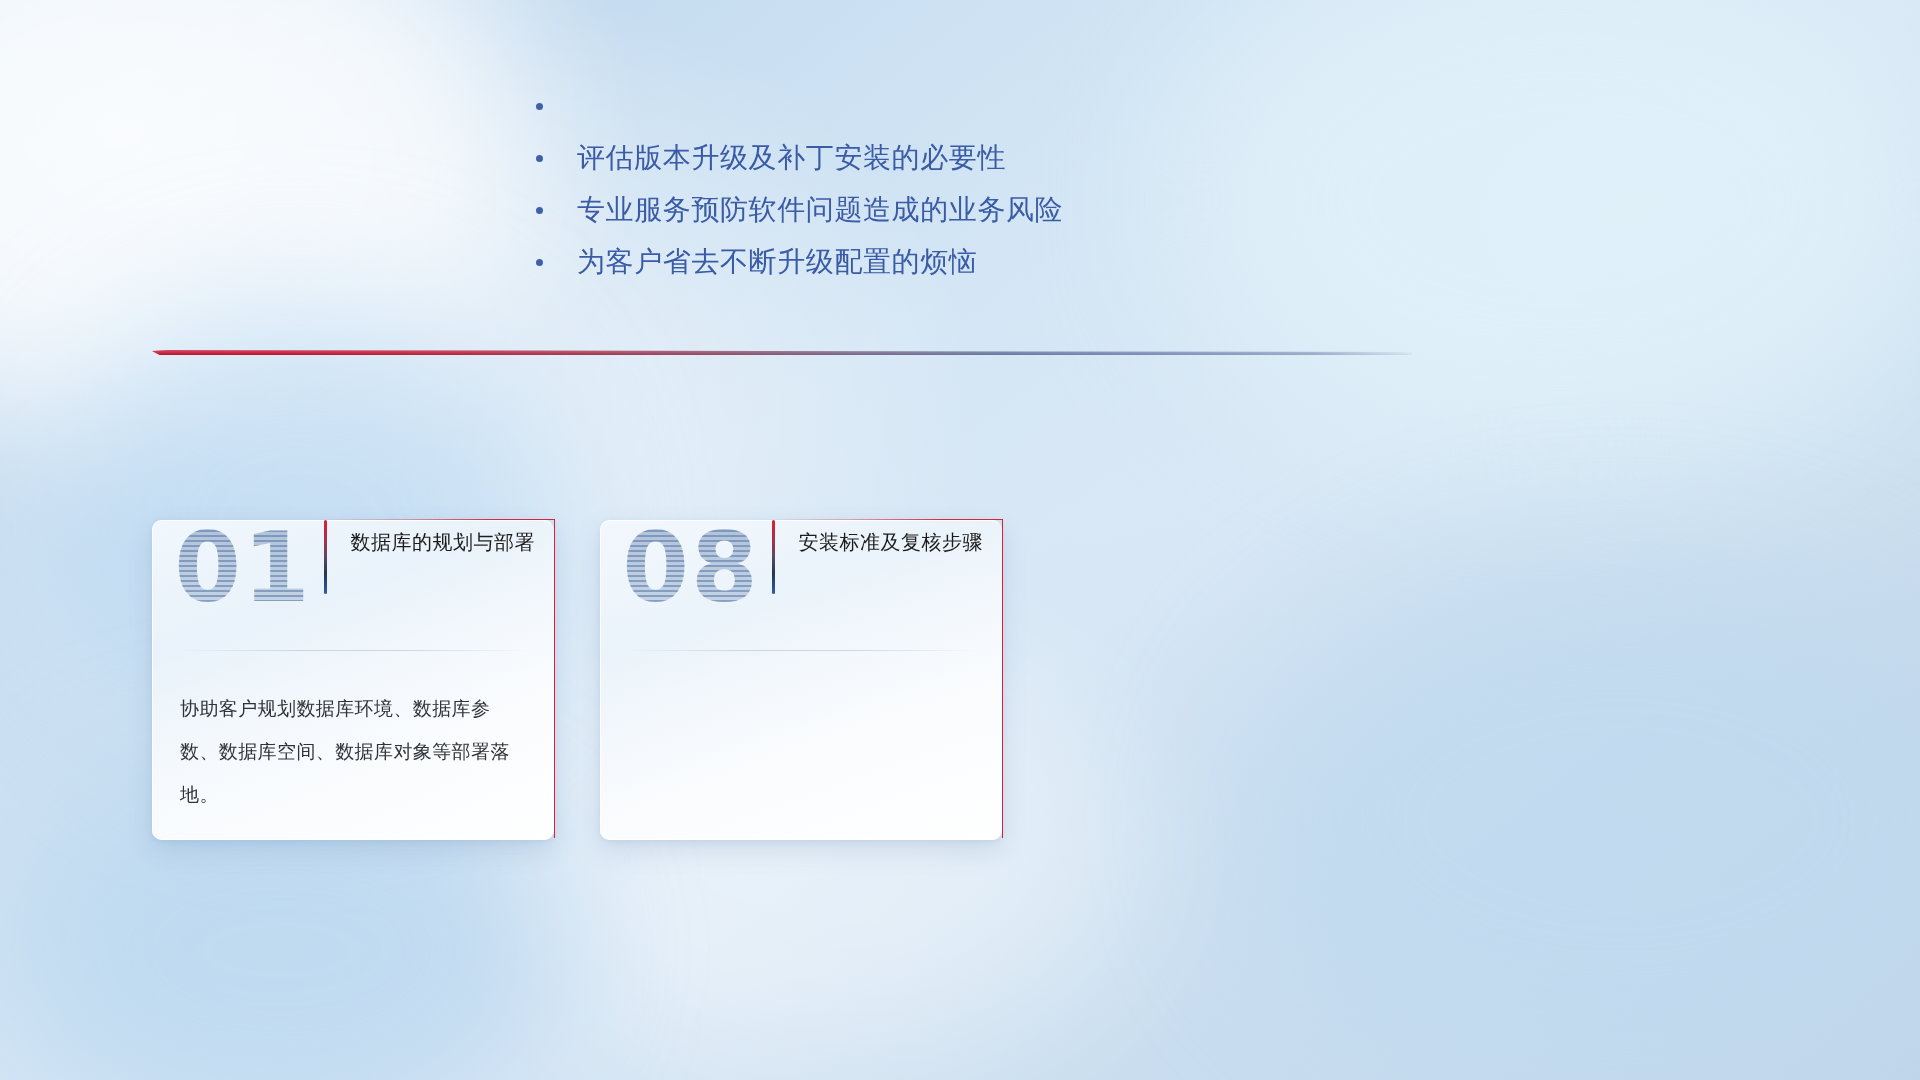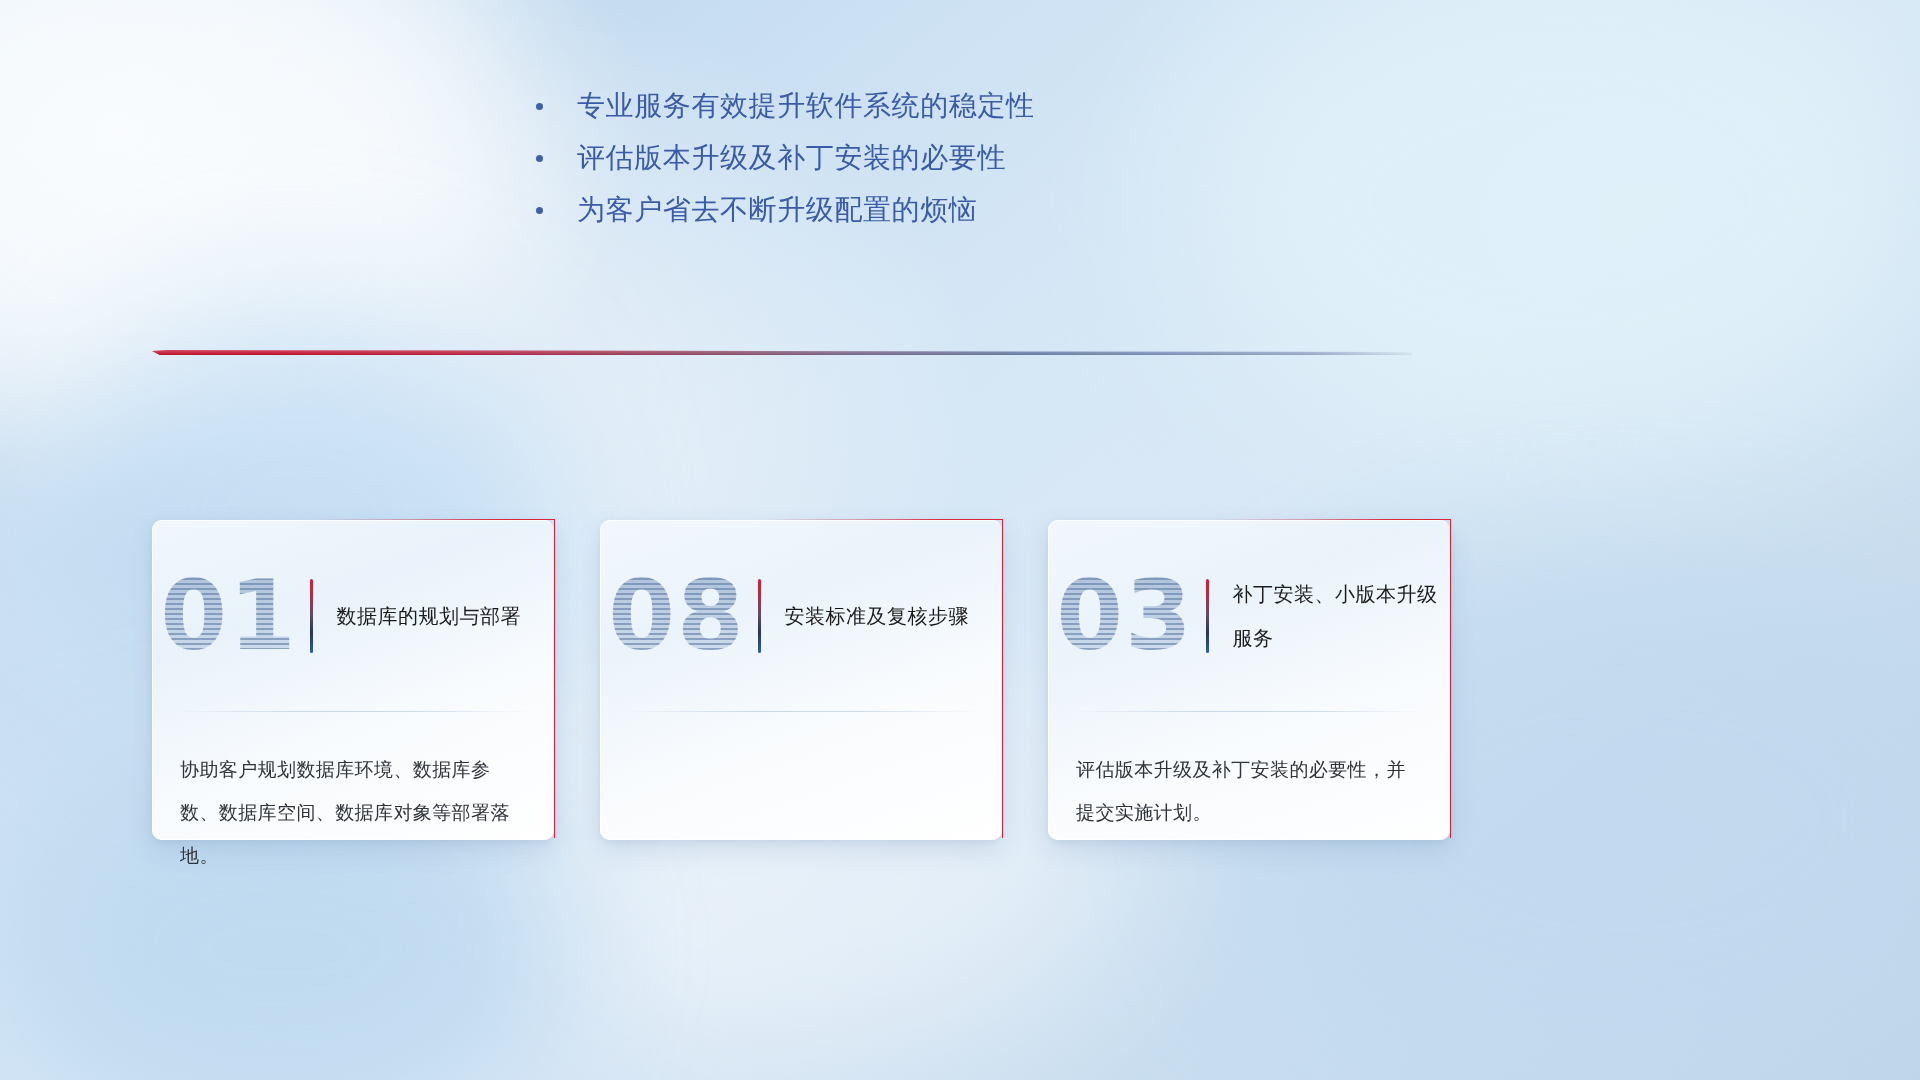--- a/index.html
+++ b/index.html
@@ -133,23 +133,23 @@
     position:absolute;
     left:0; top:0; right:0; bottom:0;
     border-radius: 10px;
     border: 1px solid rgba(255,255,255,0.85);
     border-right-color: rgba(255,255,255,0.15);
     pointer-events:none;
   }
 
   .card-head {
     position: relative;
-    height: 192px;
+    height: 131px;
     display: flex;
-    align-items: center;
+    padding-left: 14px;
     box-sizing: border-box;
   }
   .card-head::after {
     content:"";
     position:absolute;
     left: 24px; right: 24px; bottom: 0;
     height: 1px;
     background: linear-gradient(90deg, rgba(160,185,215,0) 0%, rgba(150,178,212,0.45) 35%, rgba(150,178,212,0.45) 65%, rgba(160,185,215,0) 100%);
   }
 
@@ -211,25 +211,28 @@
   <div class="blob b1"></div>
   <div class="blob b2"></div>
   <div class="blob b3"></div>
   <div class="blob b4"></div>
   <div class="blob b5"></div>
   <div class="blob b6"></div>
 
   <div class="bullets">
     <div class="bullet-row">
       <span class="bullet-dot"></span>
-      <span class="bullet-text">专业服务有效提升软件系统的稳定性</span>
     </div>
     <div class="bullet-row">
       <span class="bullet-dot"></span>
       <span class="bullet-text">评估版本升级及补丁安装的必要性</span>
+    </div>
+    <div class="bullet-row">
+      <span class="bullet-dot"></span>
+      <span class="bullet-text">专业服务预防软件问题造成的业务风险</span>
     </div>
     <div class="bullet-row">
       <span class="bullet-dot"></span>
       <span class="bullet-text">为客户省去不断升级配置的烦恼</span>
     </div>
   </div>
 
   <div class="divider-wrap">
     <div class="divider-line"></div>
   </div>
@@ -248,25 +251,15 @@
     </div>
 
     <div class="card">
       <div class="card-head">
         <div class="ghost-num">08</div>
         <div class="head-rule"></div>
         <div class="card-title">安装标准及复核步骤</div>
       </div>
     </div>
 
-    <div class="card">
-      <div class="card-head">
-        <div class="ghost-num">03</div>
-        <div class="head-rule"></div>
-        <div class="card-title">补丁安装、小版本升级服务</div>
-      </div>
-      <div class="card-body">
-        <div class="card-desc">评估版本升级及补丁安装的必要性，并提交实施计划。</div>
-      </div>
-    </div>
 
   </div>
 </div>
 
 </body></html>

